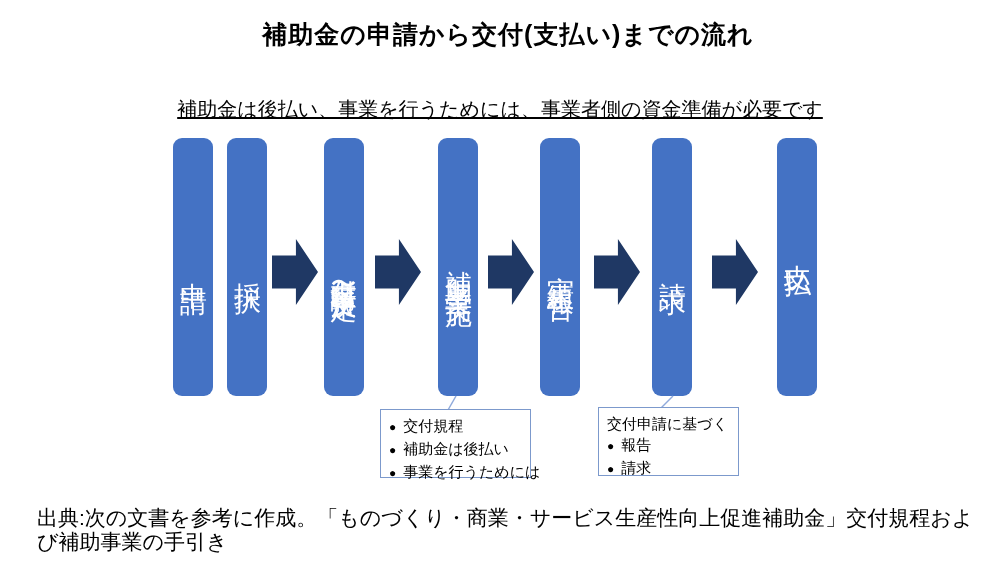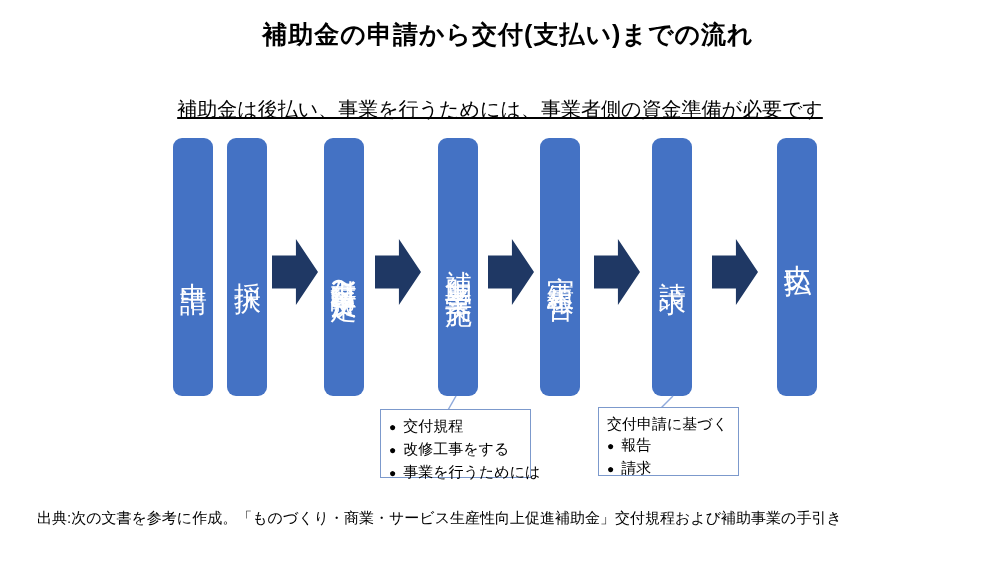--- a/index.html
+++ b/index.html
@@ -50,21 +50,21 @@
   }
   .callout-0 { left:380px; top:409px; width:151px; height:69px; }
   .callout-1 { left:598px; top:407px; width:141px; height:69px; }
   .c-head { white-space:nowrap; }
   .c-item { display:flex; align-items:baseline; gap:7px; white-space:nowrap; }
   .bullet { font-size:12px; flex:0 0 auto; }
 
   
   .footer {
     position:absolute; left:37px; top:506px; width:950px;
-    font-size:15px; line-height:24px;
+    font-size:21px; line-height:24px;
   }
   .footer-line2 { padding-left:38px; }
 </style>
 </head>
 <body>
 
 <div class="slide">
 
   <h1 class="title">補助金の申請から交付(支払い)までの流れ</h1>
   <p class="subtitle">補助金は後払い、事業を行うためには、事業者側の資金準備が必要です</p>
@@ -101,21 +101,21 @@
     <line x1="673" y1="396" x2="661" y2="408" stroke="#8FAADC" stroke-width="1.5"></line>
   </svg>
 
   <div class="callout callout-0">
     <div class="c-item">
       <span class="bullet">●</span>
       <span>交付規程</span>
     </div>
     <div class="c-item">
       <span class="bullet">●</span>
-      <span>改修工事をする</span>
+      <span>補助金は後払い</span>
     </div>
     <div class="c-item">
       <span class="bullet">●</span>
       <span>事業を行うためには</span>
     </div>
   </div>
 
   <div class="callout callout-1">
     <div class="c-head">交付申請に基づく</div>
     <div class="c-item">

